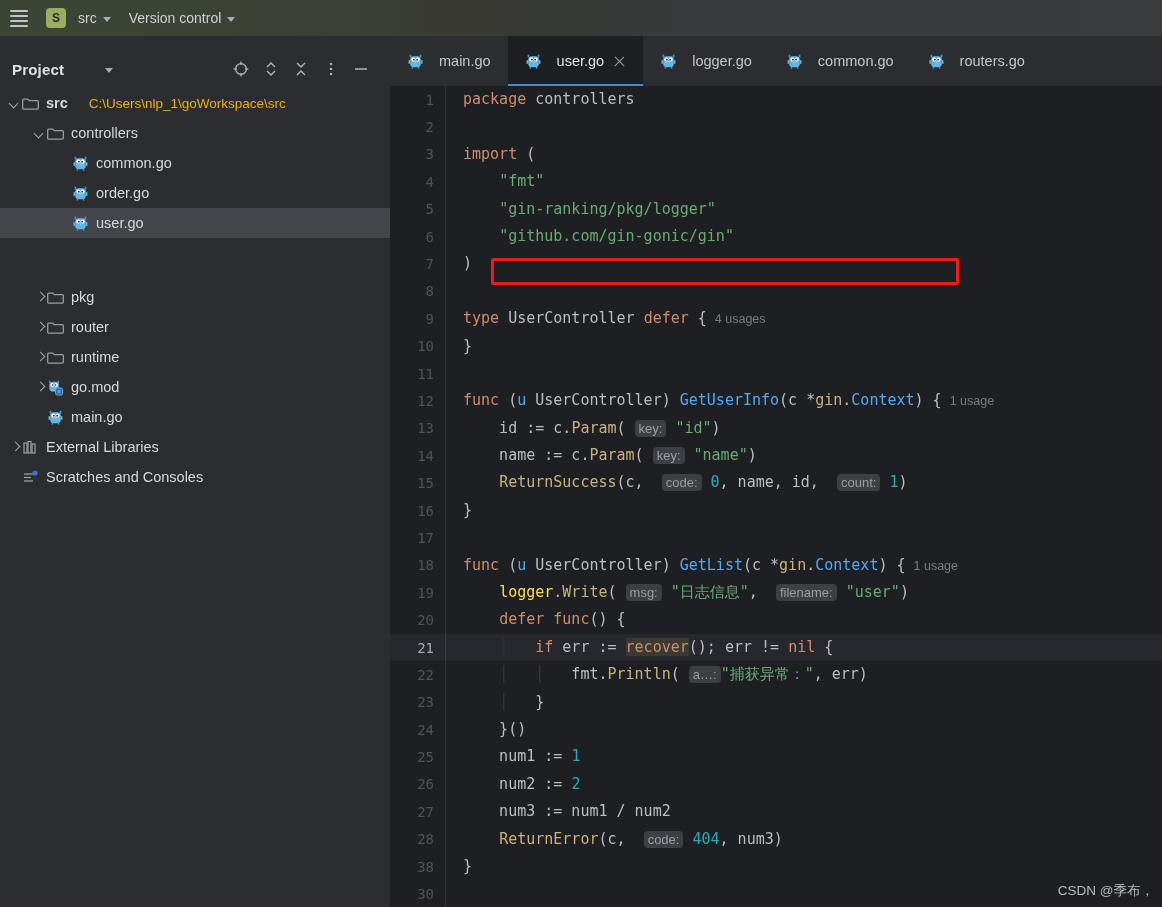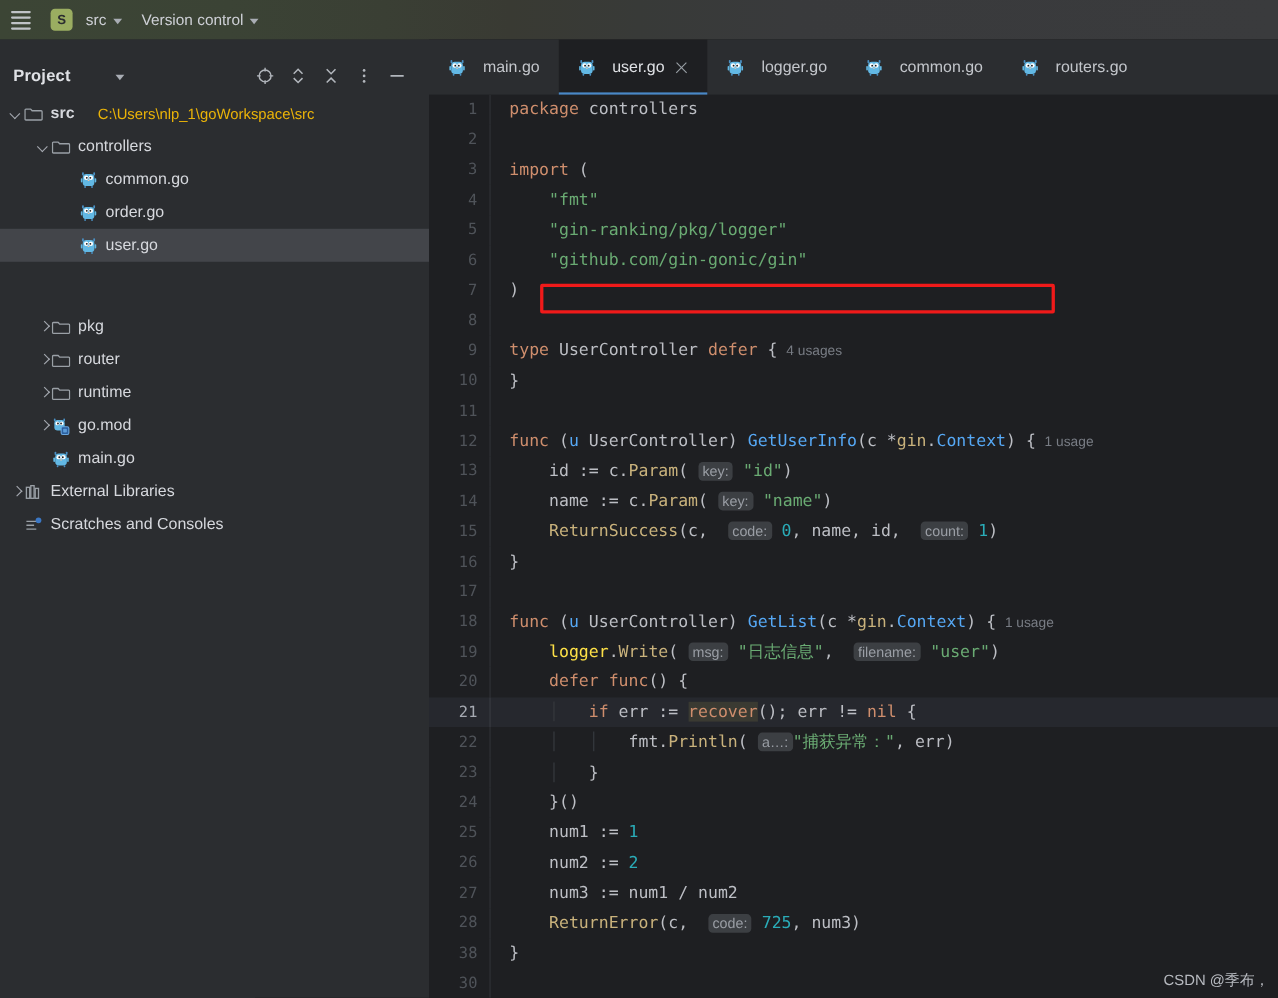--- a/index.html
+++ b/index.html
@@ -595,21 +595,21 @@
         <div class="cl">
           <span class="gutter">26</span>
           <span class="ctext"><span class="plain">    num2 := </span><span class="num">2</span></span>
         </div>
         <div class="cl">
           <span class="gutter">27</span>
           <span class="ctext"><span class="plain">    num3 := num1 / num2</span></span>
         </div>
         <div class="cl">
           <span class="gutter">28</span>
-          <span class="ctext"><span class="plain">    </span><span class="fn">ReturnError</span><span class="plain">(c,  </span><span class="hintbox">code:</span><span class="plain"> </span><span class="num">725</span><span class="plain">, num3)</span></span>
+          <span class="ctext"><span class="plain">    </span><span class="fn">ReturnError</span><span class="plain">(c,  </span><span class="hintbox">code:</span><span class="plain"> </span><span class="num">404</span><span class="plain">, num3)</span></span>
         </div>
         <div class="cl">
           <span class="gutter">38</span>
           <span class="ctext"><span class="plain">}</span></span>
         </div>
         <div class="cl">
           <span class="gutter">30</span>
           <span class="ctext"></span>
         </div>
       </div>

